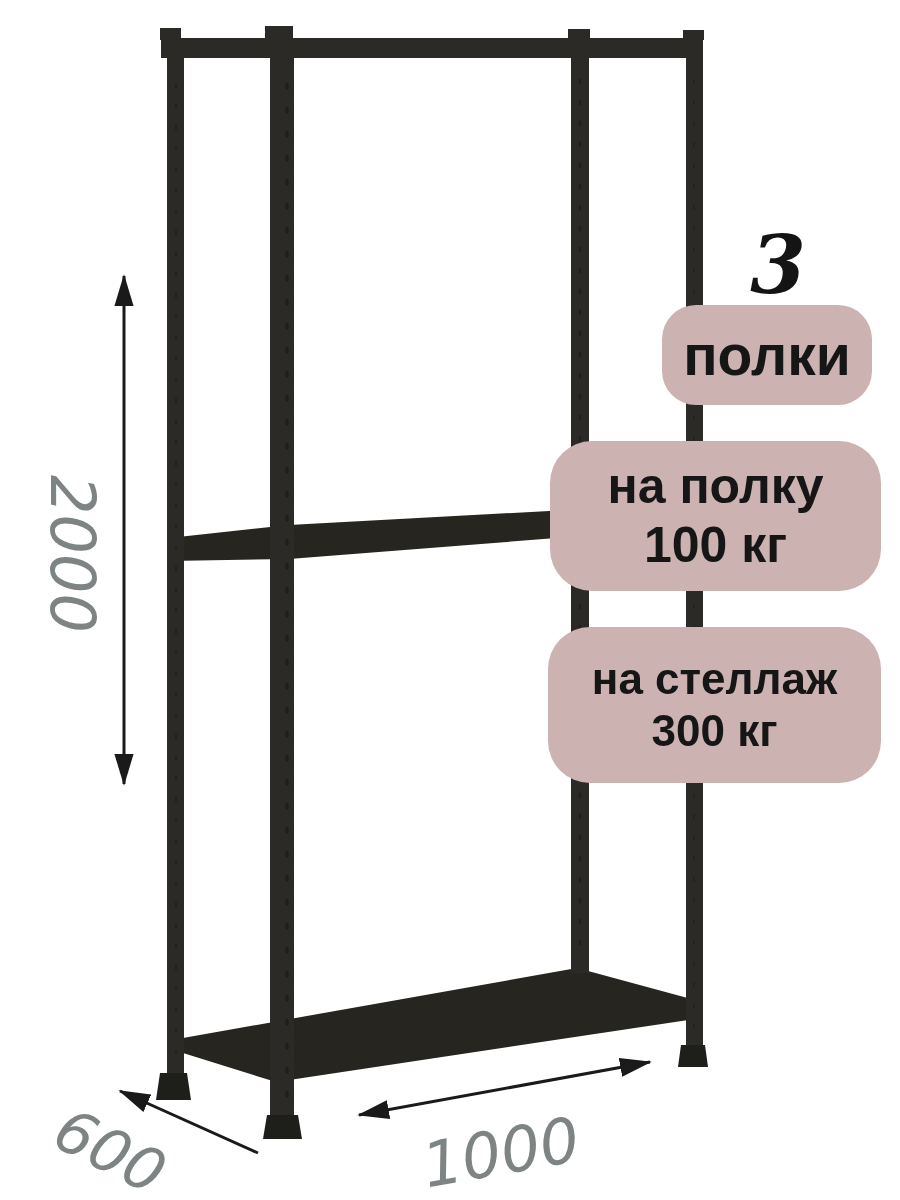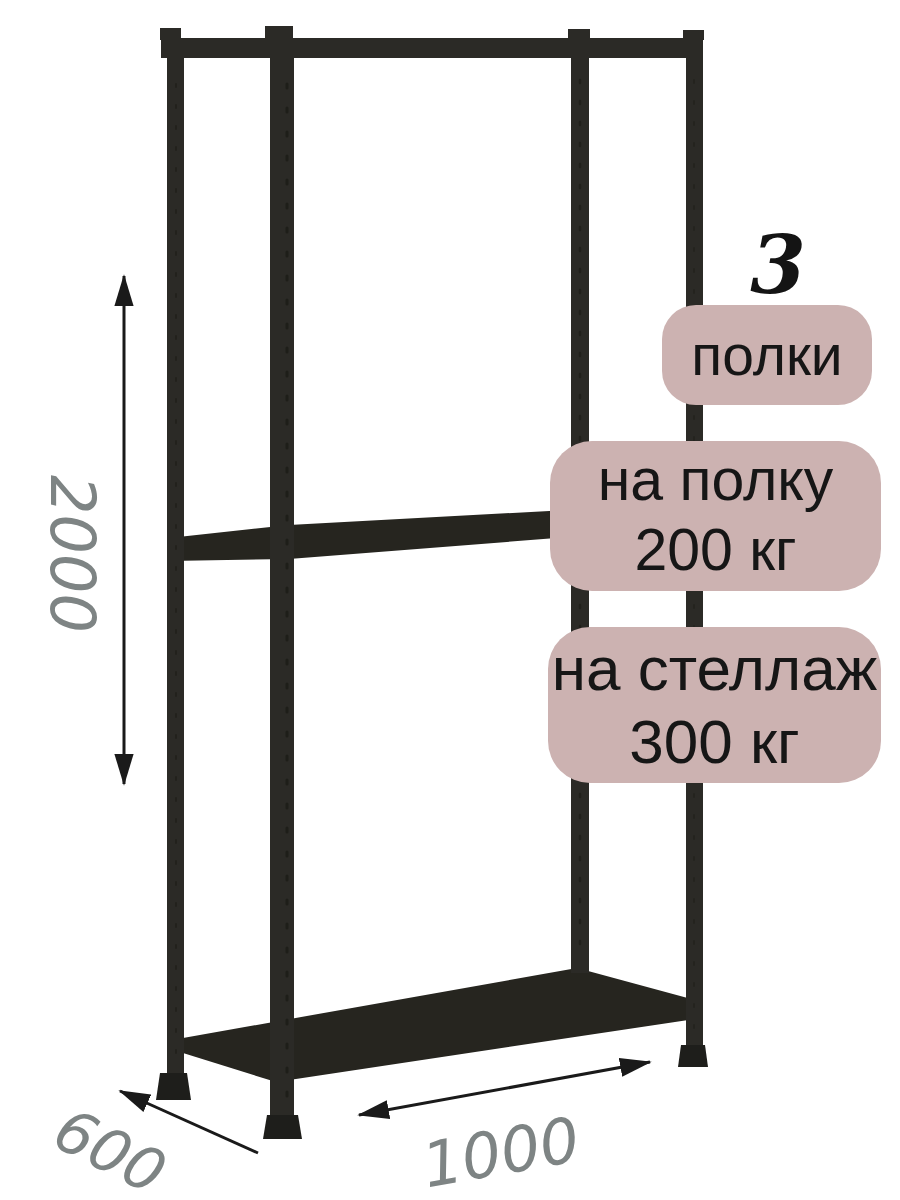--- a/index.html
+++ b/index.html
@@ -7,27 +7,27 @@
     width:900px; height:1200px; position:relative; overflow:hidden;
     font-family:"Liberation Sans", sans-serif;
   }
   .stage { position:absolute; left:0; top:0; width:900px; height:1200px; }
   svg.rack { position:absolute; left:0; top:0; display:block; }
 
   .badge {
     position:absolute;
     background:var(--badge-bg, #ccb2b1);
     color:var(--badge-text, #161616);
-    font-weight:400;
+    font-weight:700;
     display:flex; flex-direction:column; justify-content:center; align-items:center;
     text-align:center; white-space:nowrap;
   }
   #badge-count  { left:662px; top:305px; width:210px; height:100px; border-radius:34px; font-size:57px; }
-  #badge-shelf  { left:550px; top:441px; width:331px; height:150px; border-radius:42px; font-size:59px; line-height:1.18; }
-  #badge-rack   { left:548px; top:627px; width:333px; height:156px; border-radius:42px; font-size:62px; line-height:1.18; }
+  #badge-shelf  { left:550px; top:441px; width:331px; height:150px; border-radius:42px; font-size:50px; line-height:1.18; }
+  #badge-rack   { left:548px; top:627px; width:333px; height:156px; border-radius:42px; font-size:44px; line-height:1.18; }
 
   .count-number {
     position:absolute; left:778px; top:265px;
     transform:translate(-50%,-50%);
     font-family:"DejaVu Serif", serif; font-style:italic; font-weight:700;
     font-size:80px; color:#141414; line-height:1;
   }
 
   .dim {
     position:absolute;
@@ -100,21 +100,21 @@
   <div class="dim" id="dim-width">1000</div>
 
   <div class="count-number">3</div>
 
   <div class="badge" id="badge-count">
     <span>полки</span>
   </div>
 
   <div class="badge" id="badge-shelf">
     <span>на полку</span>
-    <span>200 кг</span>
+    <span>100 кг</span>
   </div>
 
   <div class="badge" id="badge-rack">
     <span>на стеллаж</span>
     <span>300 кг</span>
   </div>
 
 </div>
 
 </body></html>

